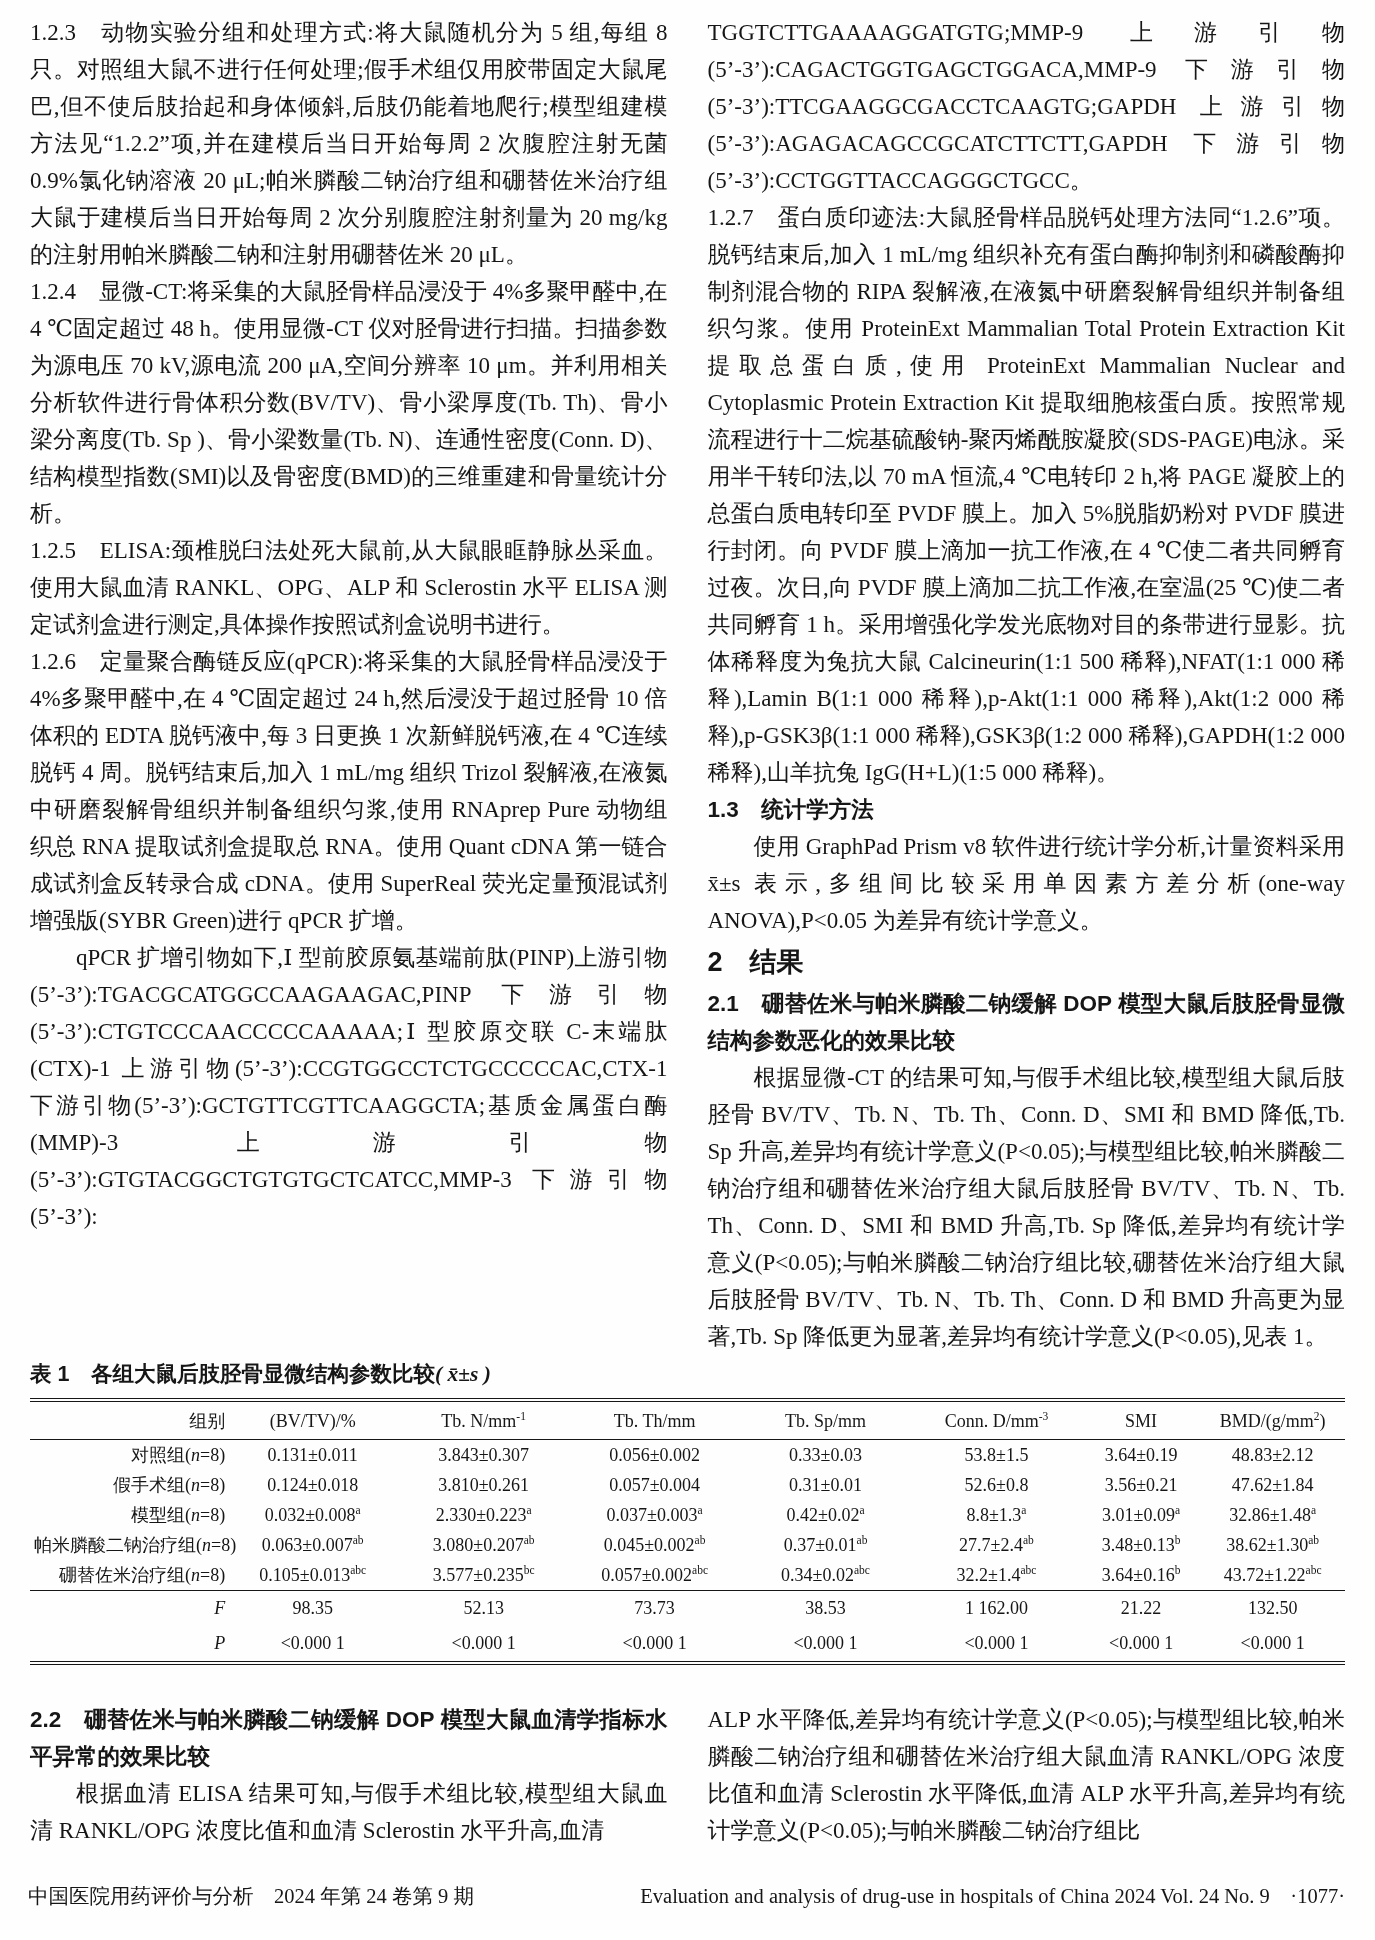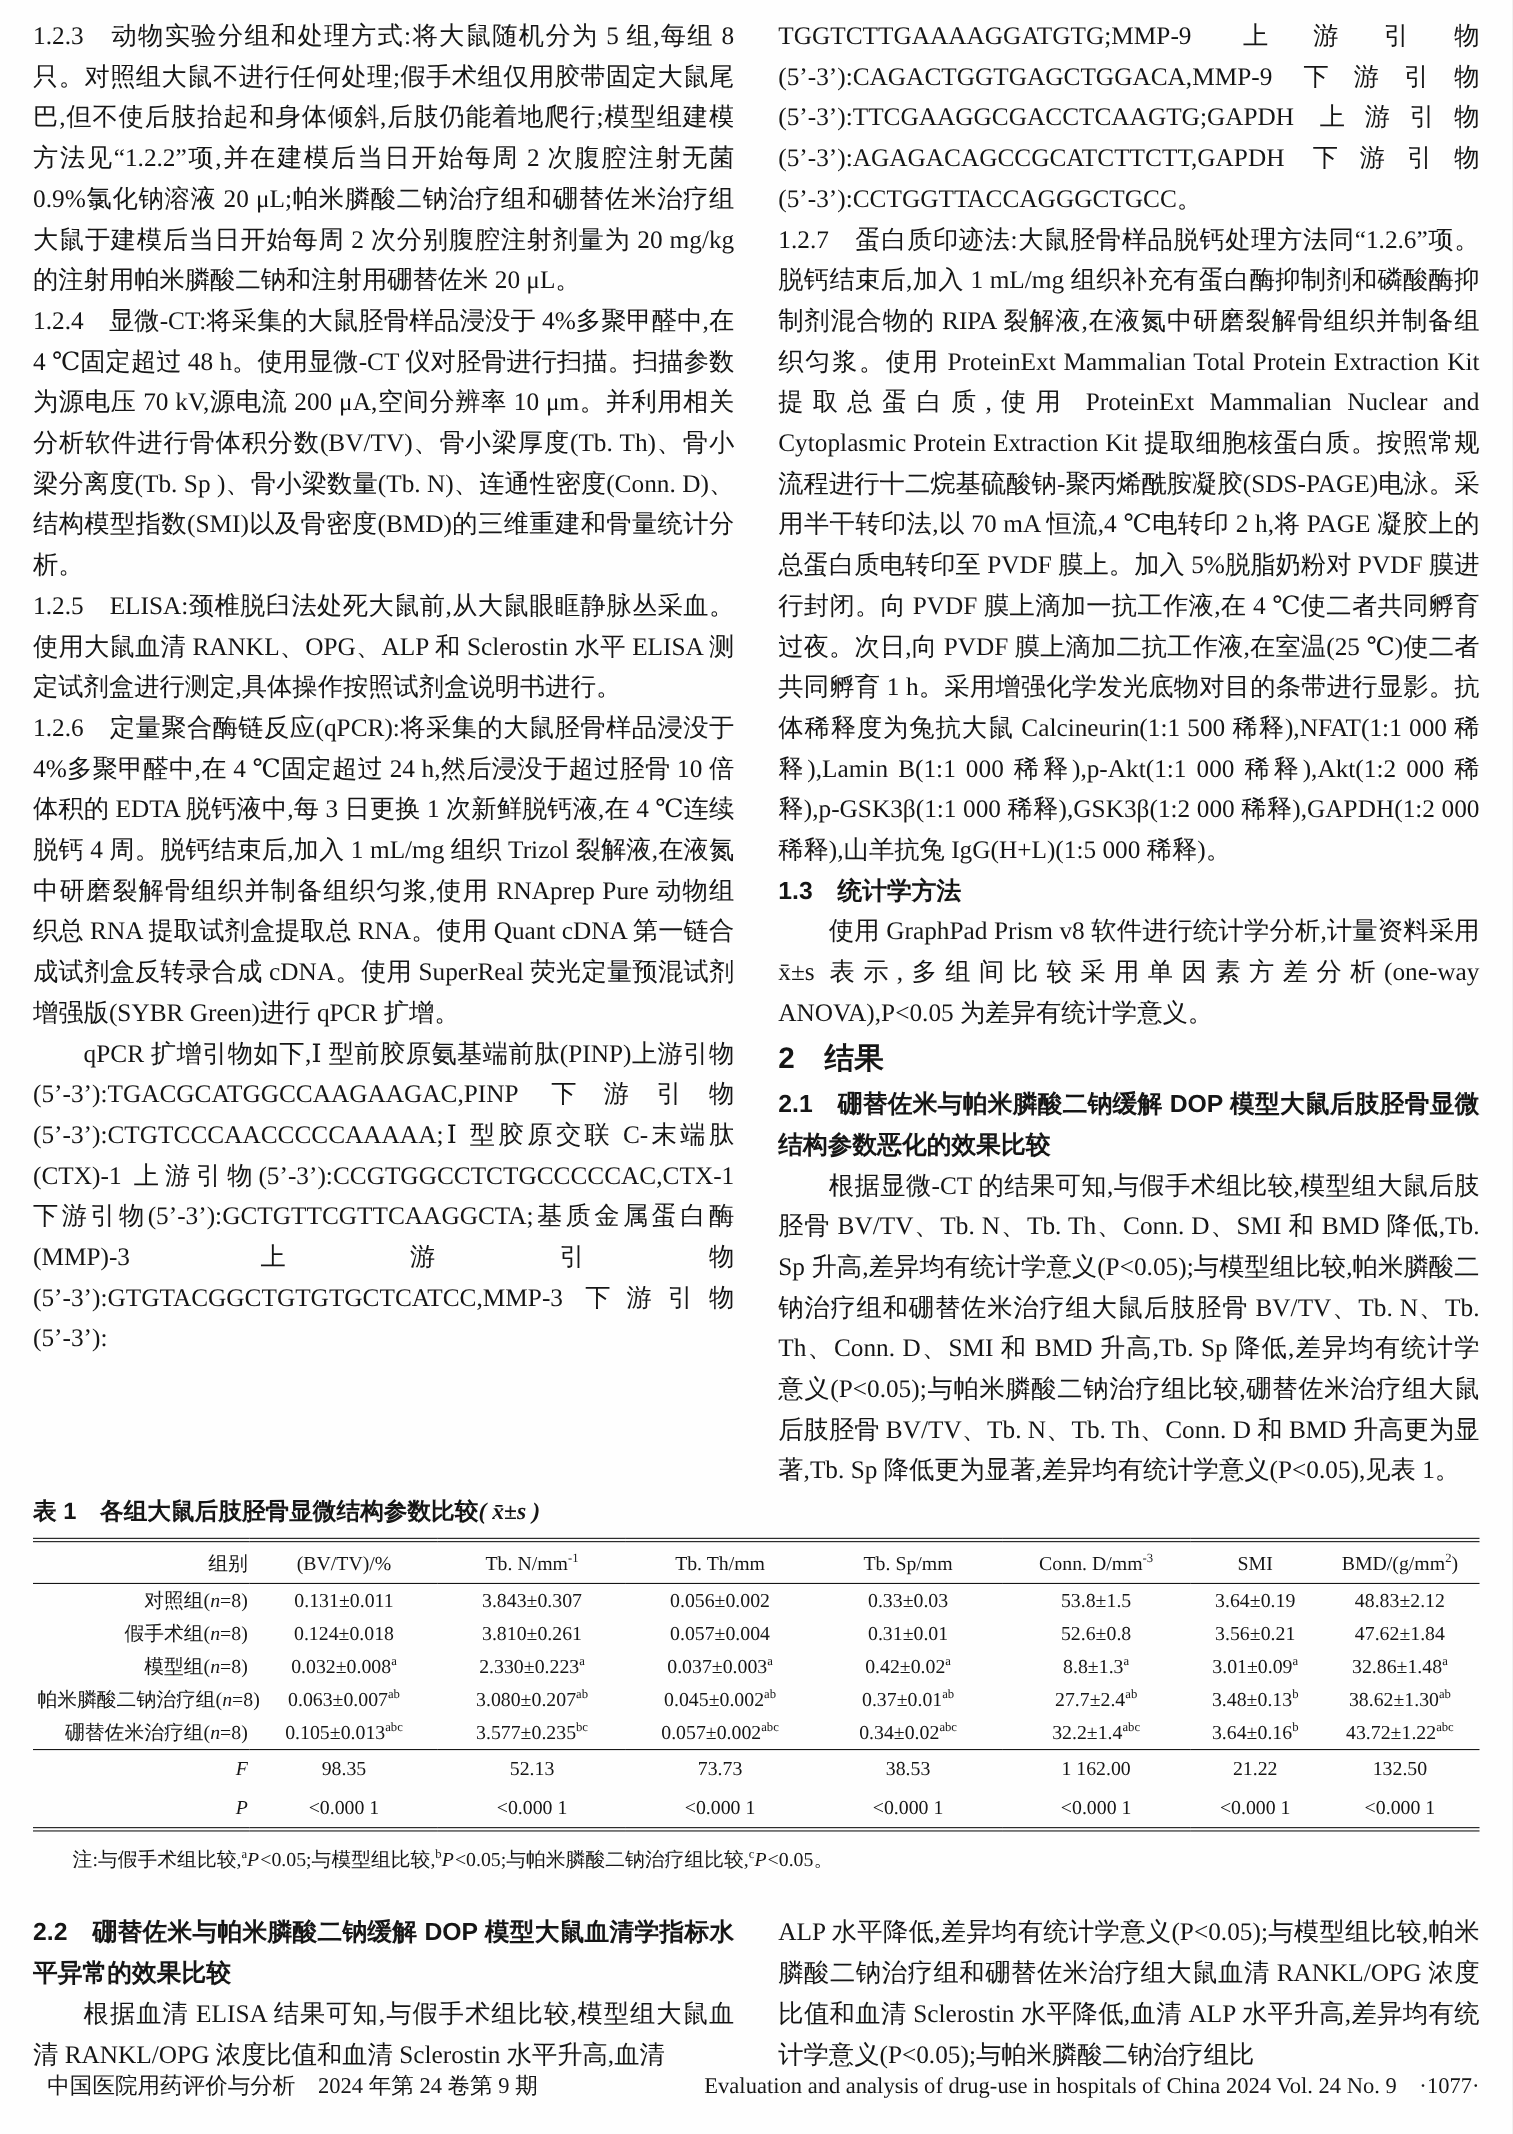--- a/index.html
+++ b/index.html
@@ -41,21 +41,21 @@
   table.results tbody.data{border-bottom:1.5px solid #161616;}
   table.results sup{font-size:11.5px; line-height:0;}
   table.results .stats td{padding:7px 2px;}
   .stat-label i{font-family:"Liberation Serif","DejaVu Serif",serif;}
   .note{margin:13px 0 0 0; padding-left:36px; font-size:18px; line-height:24px;}
   .note sup{font-size:11.5px; line-height:0;}
   .note i{padding-right:1px;}
   
   .bottom{margin-top:36px;}
   .page-footer{
-    position:absolute; left:43px; right:30px; bottom:30px;
+    position:absolute; left:28px; right:30px; bottom:30px;
     display:flex; justify-content:space-between; font-size:20.5px;
   }
 </style>
 </head>
 <body>
 
 <div class="page">
 
   <section class="cols">
     <div class="col">
@@ -171,21 +171,20 @@
           <td>&lt;0.000 1</td>
           <td>&lt;0.000 1</td>
           <td>&lt;0.000 1</td>
           <td>&lt;0.000 1</td>
           <td>&lt;0.000 1</td>
           <td>&lt;0.000 1</td>
         </tr>
       </tbody>
     </table>
 
-    <p class="note"><span>注:与假手术组比较,</span><sup>a</sup><i>P</i><span>&lt;0.05;与模型组比较,</span><sup>b</sup><i>P</i><span>&lt;0.05;与帕米膦酸二钠治疗组比较,</span><sup>c</sup><i>P</i><span>&lt;0.05。</span></p>
   </section>
 
   <section class="cols bottom">
     <div class="col">
       <h4 class="h-sub">2.2　硼替佐米与帕米膦酸二钠缓解 DOP 模型大鼠血清学指标水平异常的效果比较</h4>
       <p class="body indent">根据血清 ELISA 结果可知,与假手术组比较,模型组大鼠血清 RANKL/OPG 浓度比值和血清 Sclerostin 水平升高,血清</p>
     </div>
     <div class="col">
       <p class="body">ALP 水平降低,差异均有统计学意义(P&lt;0.05);与模型组比较,帕米膦酸二钠治疗组和硼替佐米治疗组大鼠血清 RANKL/OPG 浓度比值和血清 Sclerostin 水平降低,血清 ALP 水平升高,差异均有统计学意义(P&lt;0.05);与帕米膦酸二钠治疗组比</p>
     </div>

